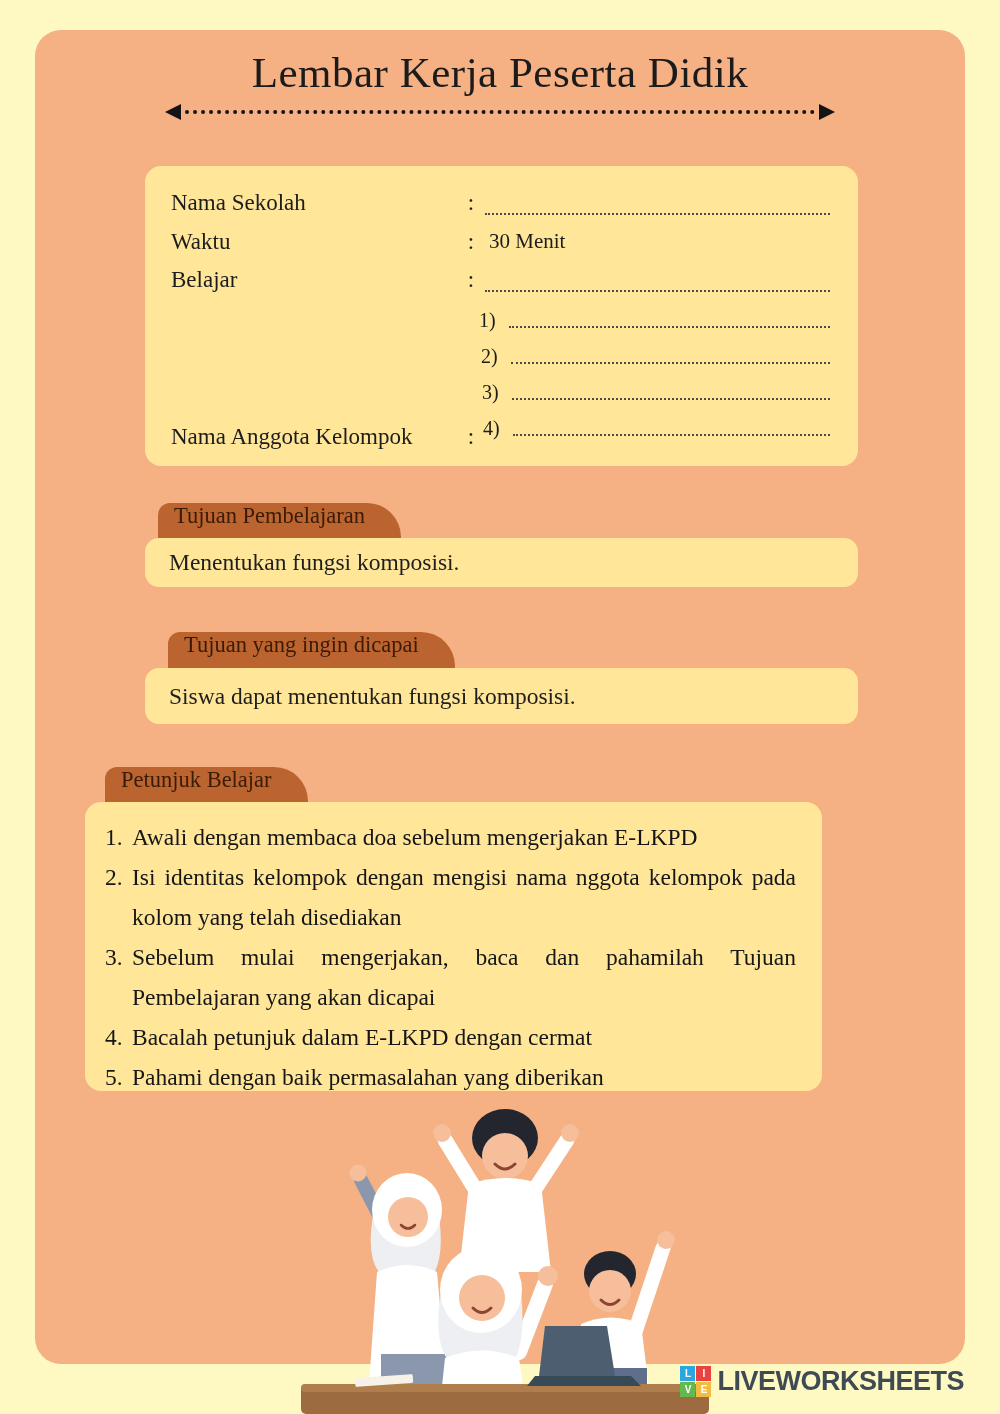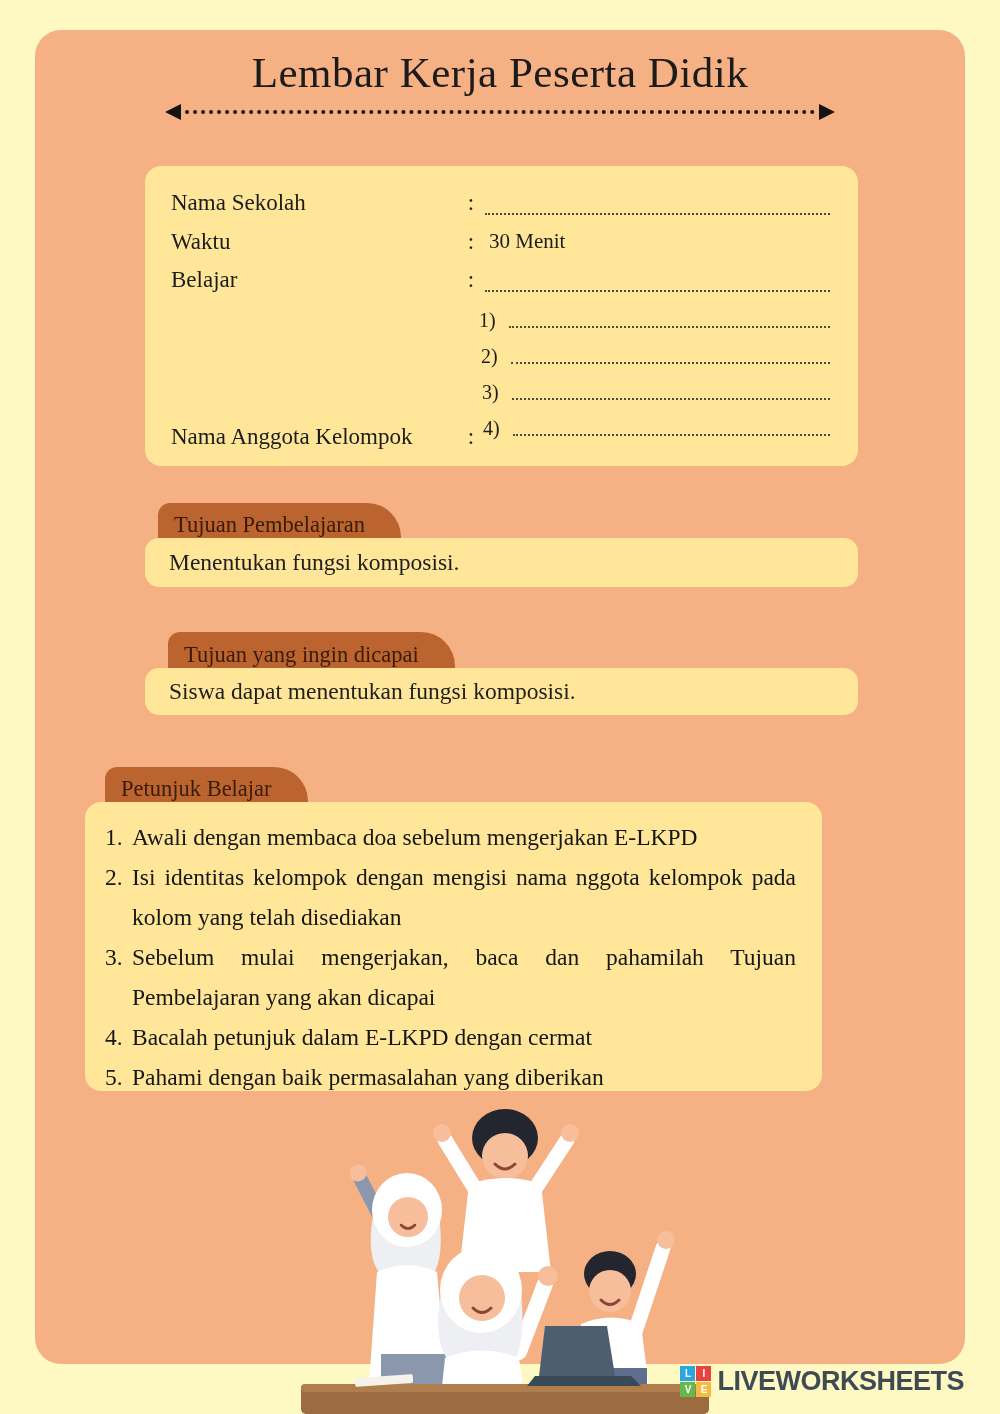--- a/index.html
+++ b/index.html
@@ -36,34 +36,34 @@
   .member-lines { flex:1; }
   .member-row { display:flex; align-items:flex-end; margin-bottom:10px; min-height:26px; font-size:20px; }
   .member-row:nth-child(2){ margin-left:2px; }
   .member-row:nth-child(3){ margin-left:3px; }
   .member-row:nth-child(4){ margin-left:4px; }
   .member-num { width:24px; flex:none; }
   .member-row .dotline { margin-bottom:4px; }
 
   .tab {
     position:absolute; height:35px; background:var(--tab,#BB6430);
-    border-radius:12px 34px 0 0; display:flex; align-items:flex-end;
+    border-radius:12px 34px 0 0; display:flex; align-items:flex-start;
     padding:0 36px 0 16px; font-size:22.5px; color:var(--tab-text,#3A1B06);
   }
   .tab-1 { left:158px; top:503px; }
   .tab-2 { left:168px; top:632px; height:36px; }
   .tab-3 { left:105px; top:767px; }
 
   .ybox {
     position:absolute; background:var(--panel,#FFE699); border-radius:14px;
     display:flex; align-items:center; box-sizing:border-box; padding:8px 24px;
     font-size:23.5px; color:#1e1e1e;
   }
   .box-1 { left:145px; top:538px; width:713px; height:49px; }
-  .box-2 { left:145px; top:668px; width:713px; height:47px; }
+  .box-2 { left:145px; top:668px; width:713px; height:56px; }
 
   .instructions {
     position:absolute; left:85px; top:802px; width:737px; height:289px;
     background:var(--panel,#FFE699); border-radius:16px; box-sizing:border-box;
     padding:15px 26px 0 20px;
   }
   .instructions ol { margin:0; padding:0; list-style:none; counter-reset:item; }
   .instructions li { display:flex; font-size:23.5px; line-height:40px; color:#161616; }
   .instructions li::before { counter-increment:item; content:counter(item) "."; width:27px; flex:none; }
   .instructions .txt { flex:1; text-align:justify; }

